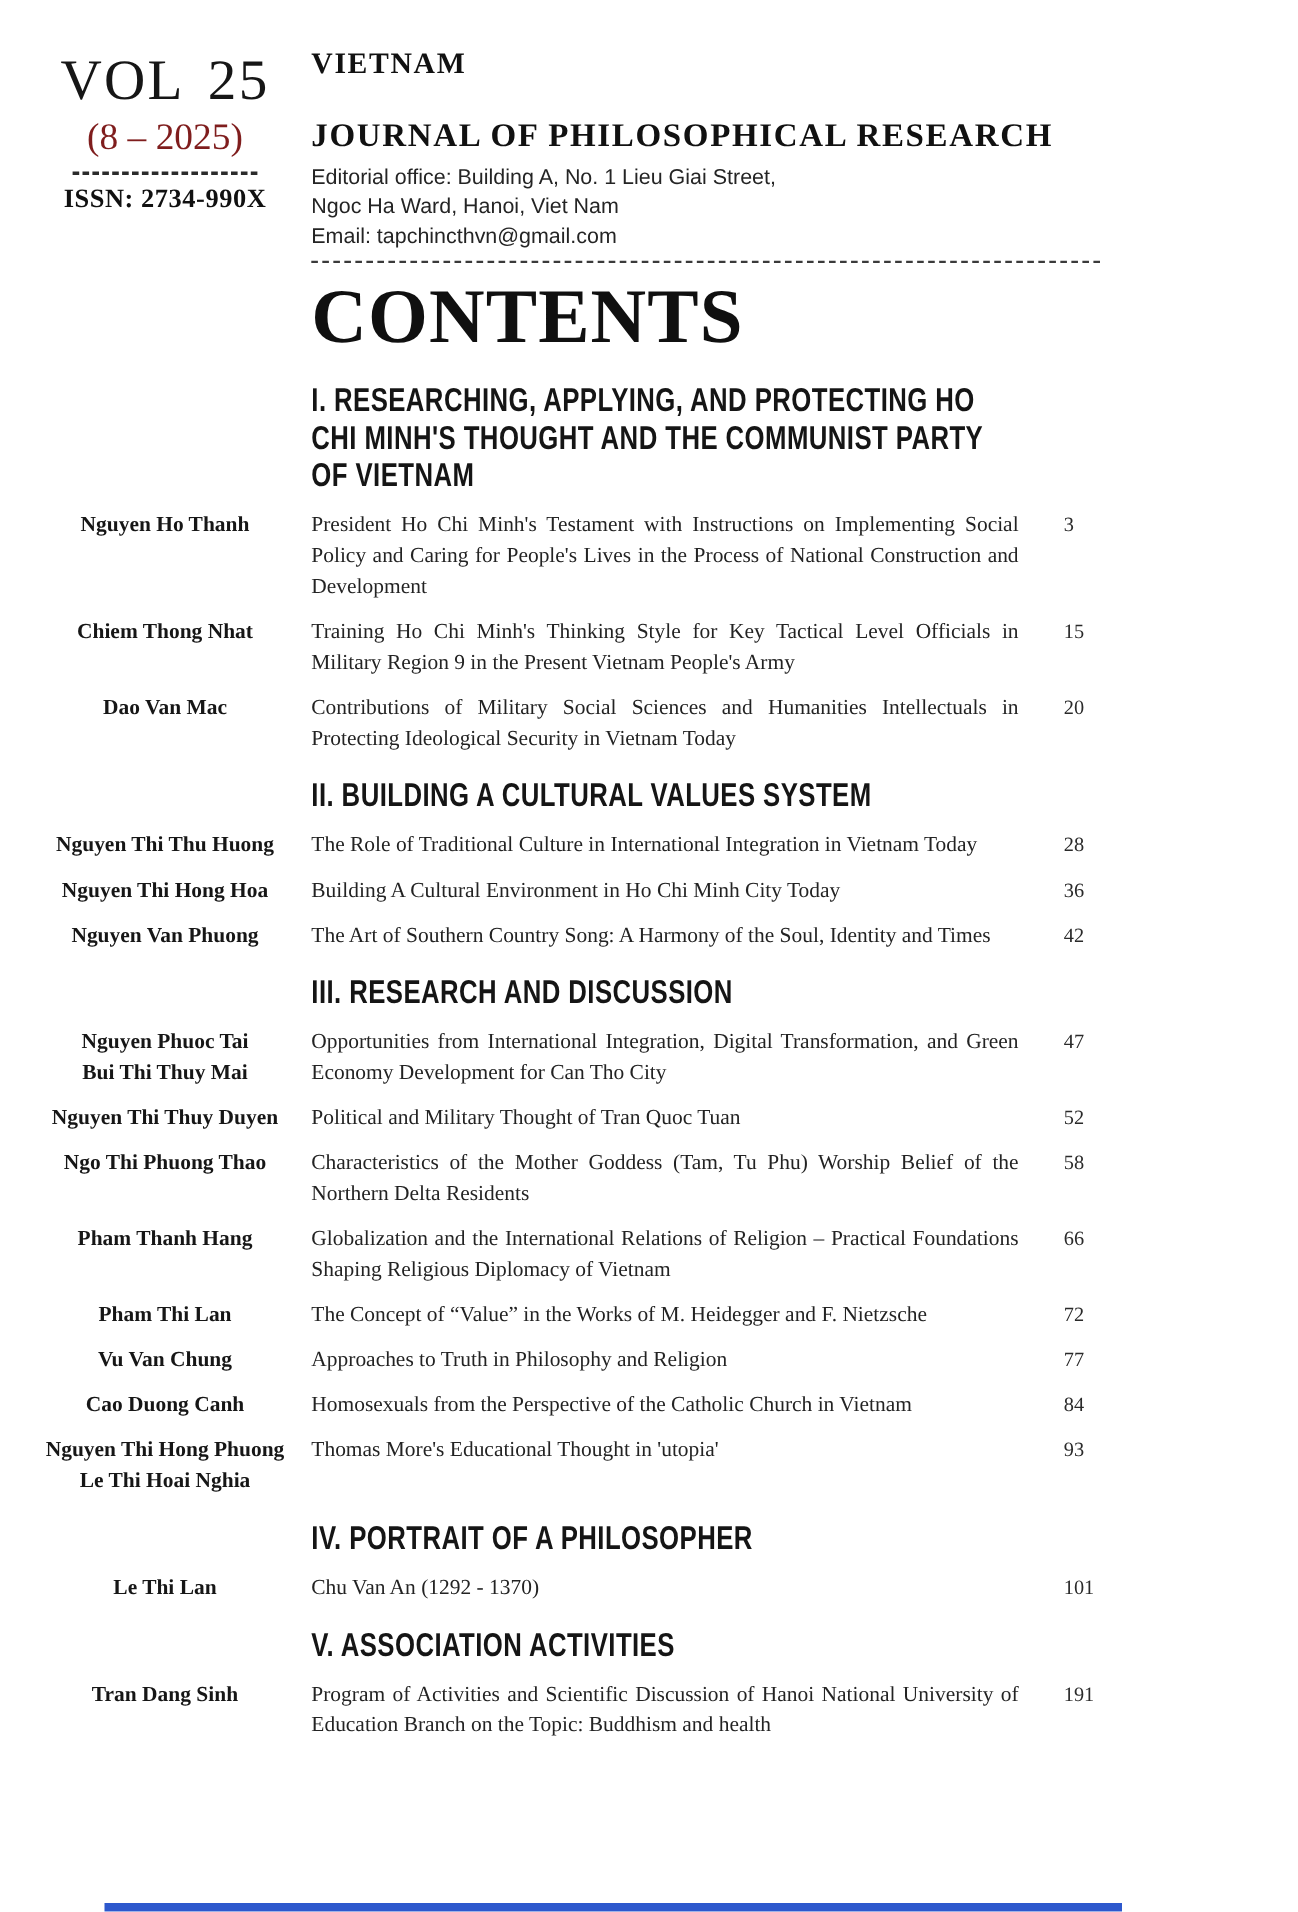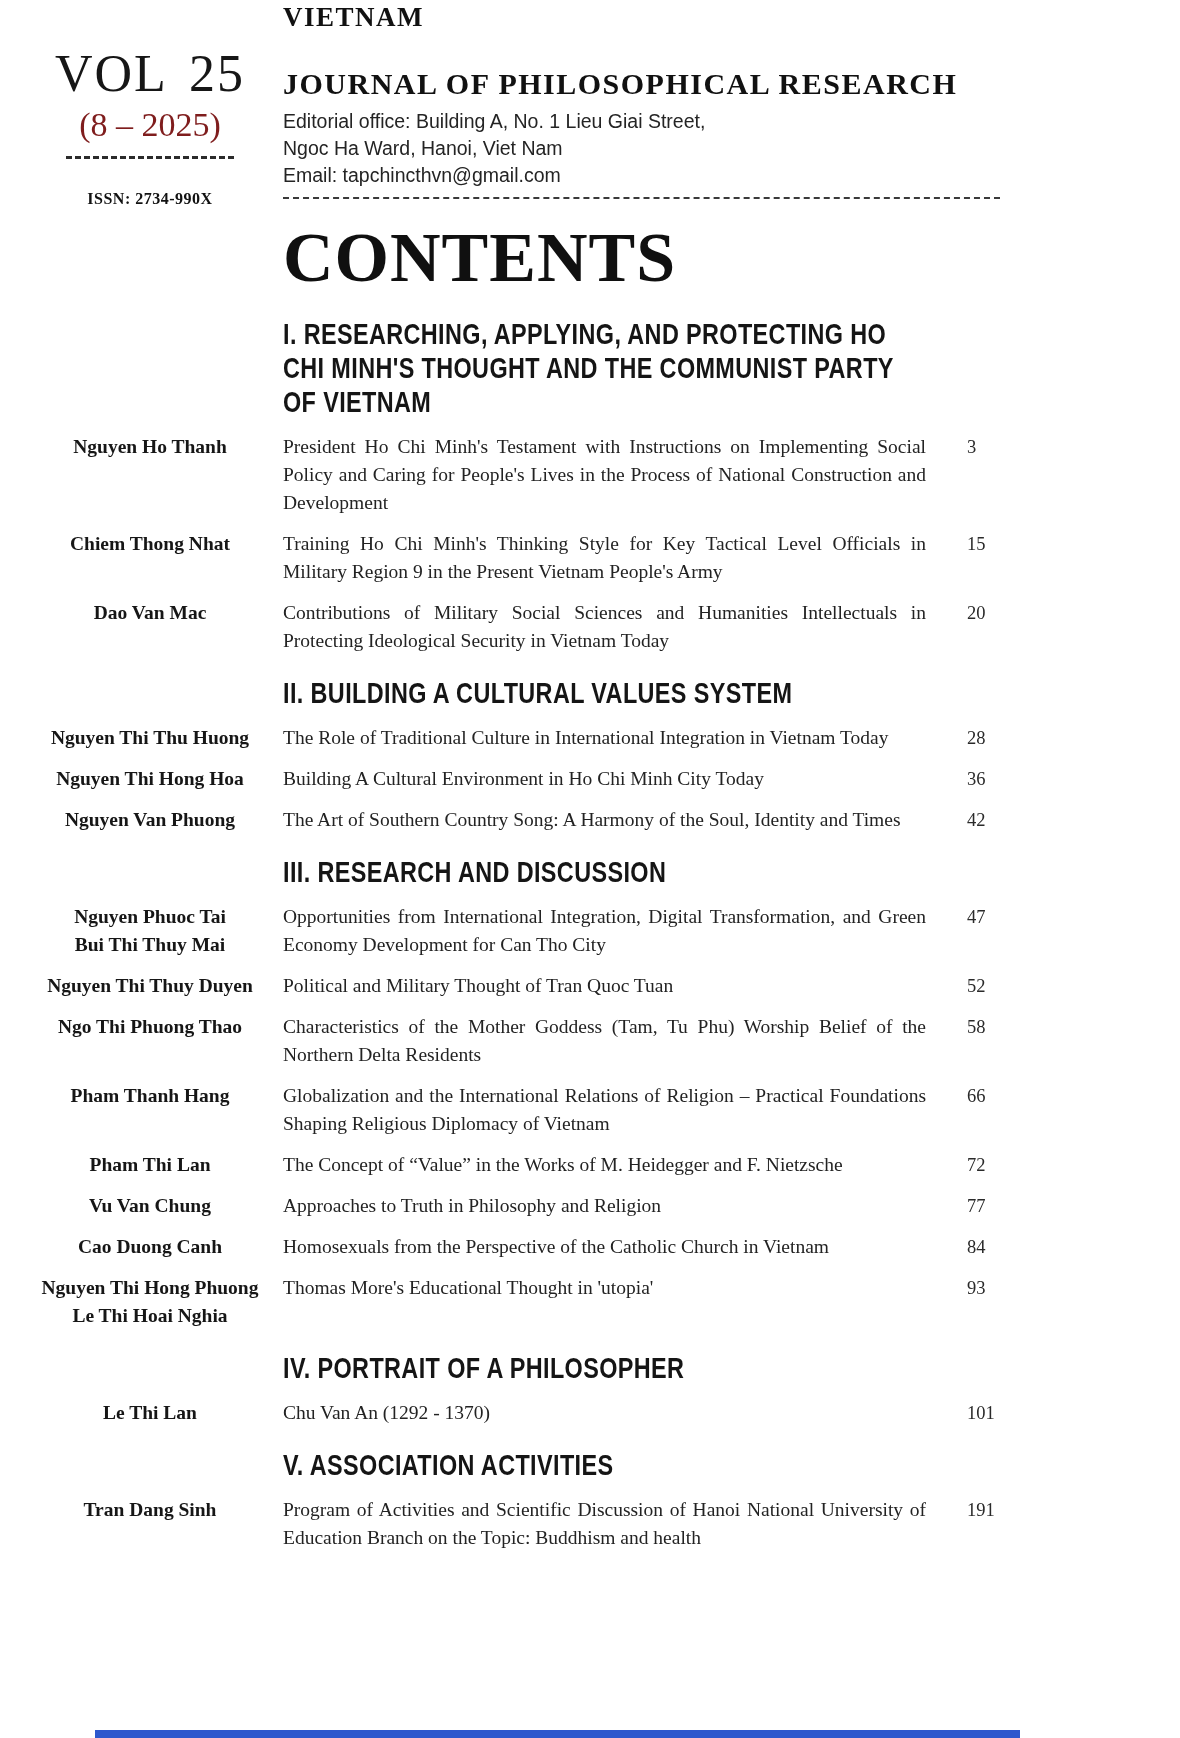--- a/index.html
+++ b/index.html
@@ -12,22 +12,22 @@
     color:#1e1e1e;
     box-sizing:border-box;
     padding-left:40px;
   }
   
   .masthead{display:flex;gap:23px;}
   .mast-left{width:220px;text-align:center;padding-top:46px;flex:none;}
   .vol{font-size:52px;line-height:56px;letter-spacing:2px;word-spacing:8px;color:#161616;}
   .issue{font-size:34px;line-height:46px;color:#7f1d1d;}
   .dash-line{width:168px;margin:8px auto 0 auto;border-top:3.5px dashed #2b2b2b;}
-  .issn{margin-top:31px;font-size:16px;font-weight:bold;letter-spacing:0.5px;color:#111;}
-  .mast-right{width:717px;flex:none;}
+  .issn{margin-top:9px;font-size:24px;font-weight:bold;letter-spacing:0.5px;color:#111;}
+  .mast-right{width:717px;padding-top:40px;flex:none;}
   .country{font-size:27px;line-height:34px;font-weight:bold;letter-spacing:1.5px;color:#111;}
   .journal{font-size:30px;line-height:40px;font-weight:bold;letter-spacing:1.5px;color:#111;margin-top:30px;}
   .addr{font-family:"Liberation Sans", sans-serif;font-size:19.5px;line-height:27px;color:#242424;}
   .addr-block{margin-top:4px;}
   .dash-sep{margin-top:8px;border-top:2.5px dashed #3a3a3a;width:100%;}
   
   .toc-title{
     margin:12px 0 0 243px;
     font-size:70px;line-height:76px;font-weight:bold;
     letter-spacing:1px;color:#101010;

